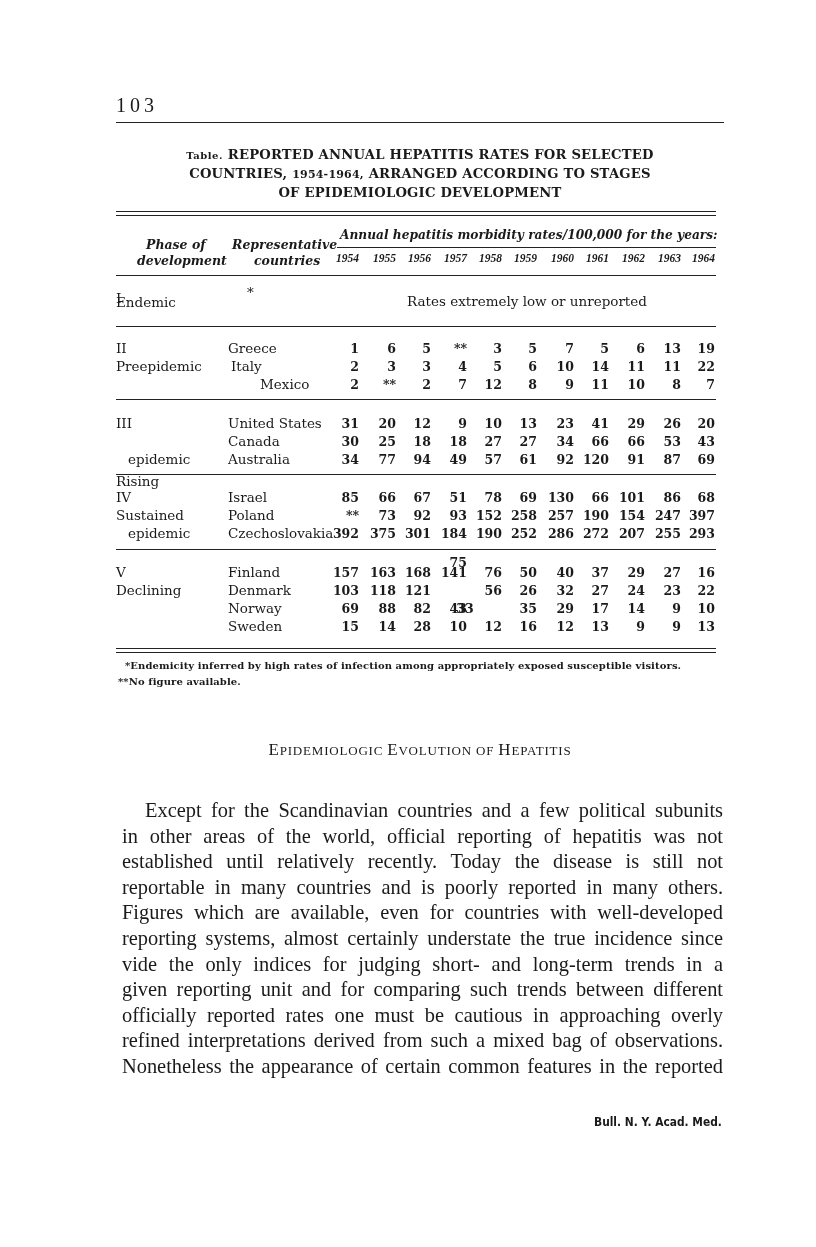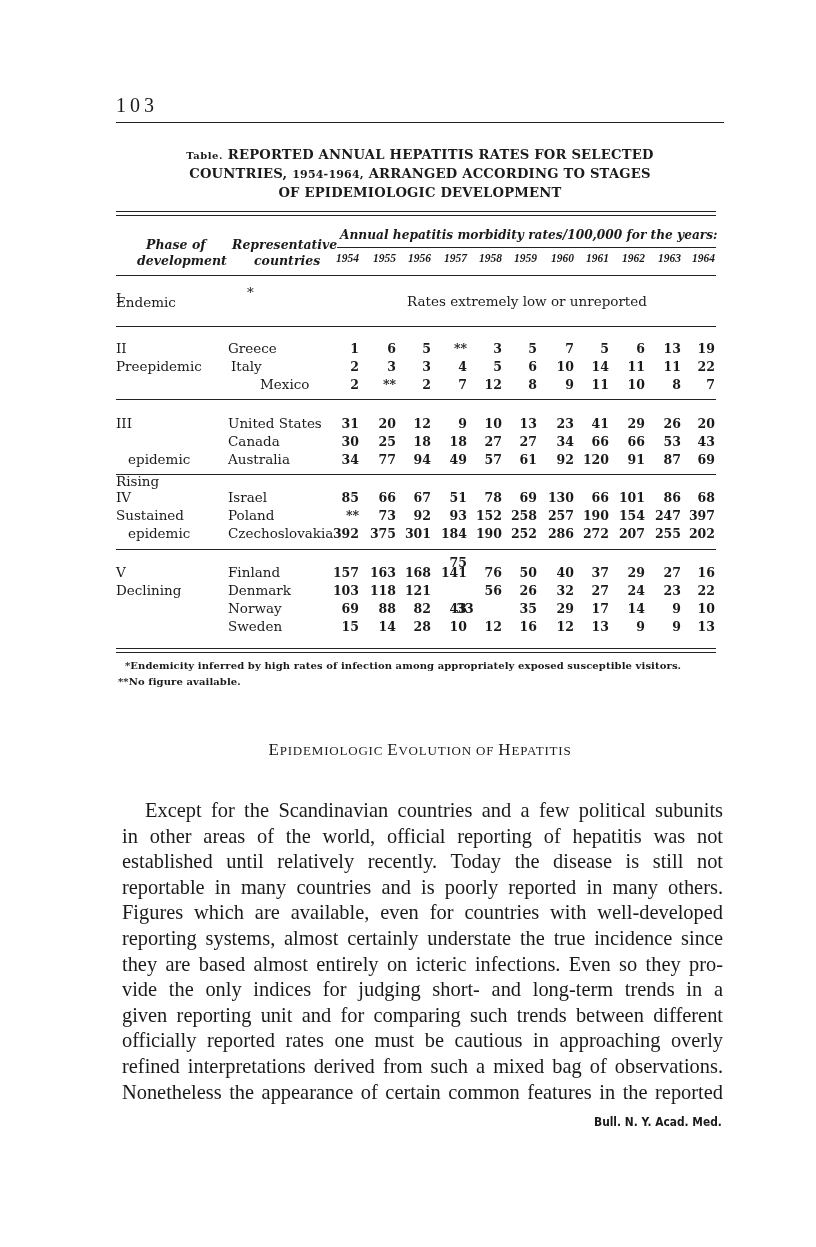--- a/index.html
+++ b/index.html
@@ -208,21 +208,21 @@
         <div class="num serif" style="left: 325px; top: 526px;">392</div>
         <div class="num serif" style="left: 362px; top: 526px;">375</div>
         <div class="num serif" style="left: 397px; top: 526px;">301</div>
         <div class="num serif" style="left: 433px; top: 526px;">184</div>
         <div class="num serif" style="left: 468px; top: 526px;">190</div>
         <div class="num serif" style="left: 503px; top: 526px;">252</div>
         <div class="num serif" style="left: 540px; top: 526px;">286</div>
         <div class="num serif" style="left: 575px; top: 526px;">272</div>
         <div class="num serif" style="left: 611px; top: 526px;">207</div>
         <div class="num serif" style="left: 647px; top: 526px;">255</div>
-        <div class="num serif" style="left: 681px; top: 526px;">202</div>
+        <div class="num serif" style="left: 681px; top: 526px;">293</div>
       </div>
       <div class="rule" style="left: 116px; top: 549px; width: 600px;"></div>
       <div class="t lbl" style="left: 116px; top: 564px;">V</div>
       <div class="t lbl" style="left: 116px; top: 582px;">Declining</div>
       <div>
         <div class="t lbl" style="left: 228px; top: 564px;">Finland</div>
         <div class="num serif" style="left: 325px; top: 565px;">157</div>
         <div class="num serif" style="left: 362px; top: 565px;">163</div>
         <div class="num serif" style="left: 397px; top: 565px;">168</div>
         <div class="num serif" style="left: 433px; top: 565px;">141</div>
@@ -287,21 +287,20 @@
 
 <div class="section-title" id="section-title"><span>E</span><span class="sm">PIDEMIOLOGIC </span><span>E</span><span class="sm">VOLUTION </span><span class="sm">OF </span><span>H</span><span class="sm">EPATITIS</span></div>
 
 <div class="body-text" id="body-text">
     <span class="body-line first">Except for the Scandinavian countries and a few political subunits</span>
     <span class="body-line">in other areas of the world, official reporting of hepatitis was not</span>
     <span class="body-line">established until relatively recently. Today the disease is still not</span>
     <span class="body-line">reportable in many countries and is poorly reported in many others.</span>
     <span class="body-line">Figures which are available, even for countries with well-developed</span>
     <span class="body-line">reporting systems, almost certainly understate the true incidence since</span>
-    <span class="body-line">they are based almost entirely on icteric infections. Even so they pro-</span>
     <span class="body-line">vide the only indices for judging short- and long-term trends in a</span>
     <span class="body-line">given reporting unit and for comparing such trends between different</span>
     <span class="body-line">officially reported rates one must be cautious in approaching overly</span>
     <span class="body-line">refined interpretations derived from such a mixed bag of observations.</span>
     <span class="body-line">Nonetheless the appearance of certain common features in the reported</span>
   </div>
 
 <div class="footer">Bull. N. Y. Acad. Med.</div>
 
 </body></html>

